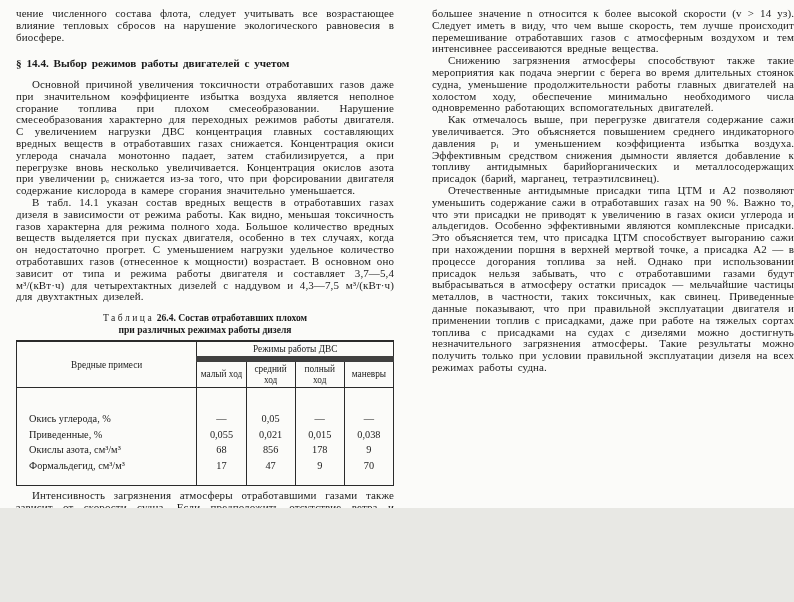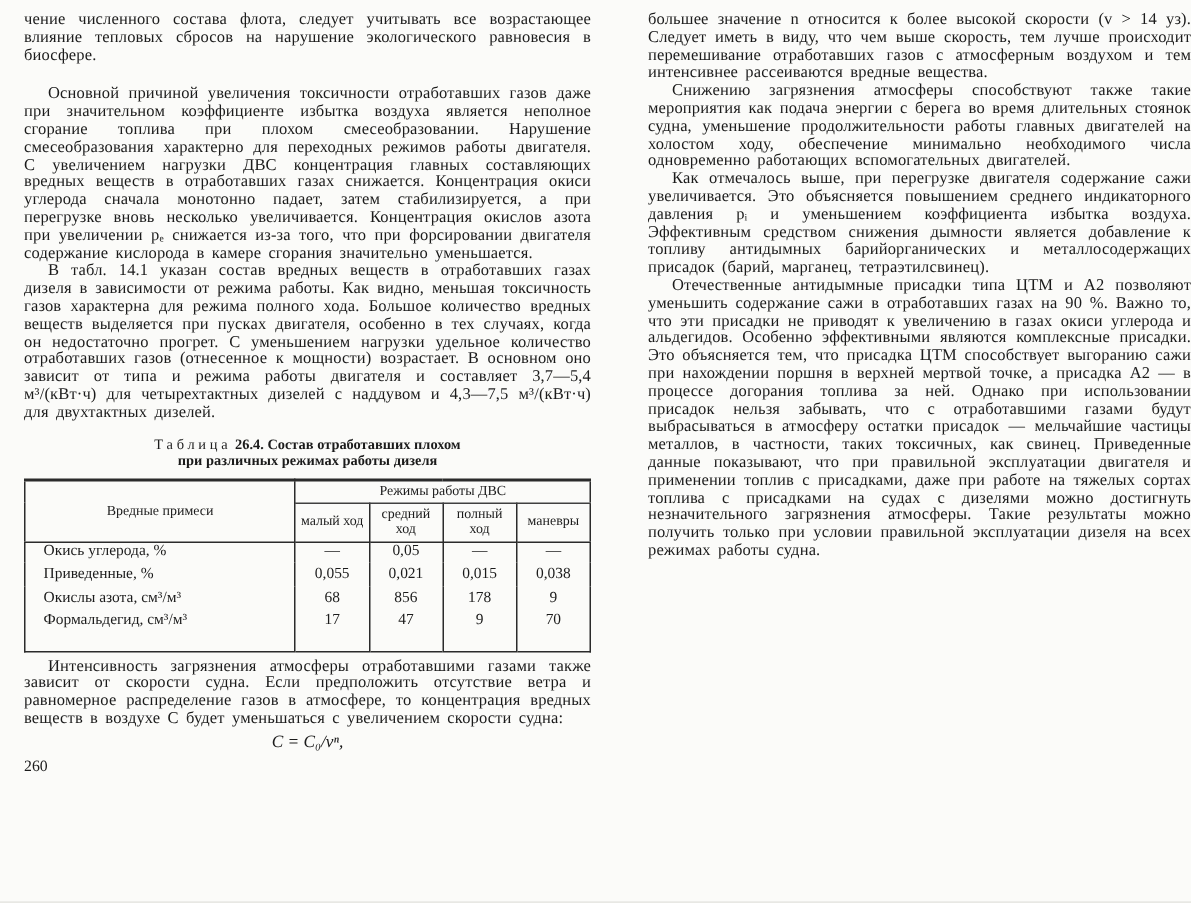--- a/index.html
+++ b/index.html
@@ -1,19 +1,19 @@
 <!DOCTYPE html>
 <html lang="ru"><head>
 <meta charset="utf-8">
 <style>
   html, body { margin: 0; padding: 0; }
   body { background: #e8e8e4; }
   .page {
     position: relative;
-    width: 794px; height: 601px;
+    width: 794px; height: 508px;
     background: #fbfbf9;
     color: #1b1b1b;
     font-family: "Liberation Serif", "DejaVu Serif", serif;
     overflow: hidden;
     box-sizing: border-box;
     display: flex;
   }
   .col { box-sizing: border-box; }
   .col-left  { width: 378px; margin: 8px 0 0 16px; }
   .col-right { width: 362px; margin: 8px 0 0 38px; }
@@ -60,21 +60,21 @@
     padding: 2px 3px;
   }
   th.corner {
     width: 46%;
     border-right: 1px solid #2b2b2b;
     font-size: 9.3px;
     text-align: center;
     vertical-align: middle;
   }
   th.group {
-    border-bottom: 1px solid #404040;
+    border-bottom: 6px solid #404040;
     font-size: 9.3px;
     text-align: center;
     padding: 3px 0 2px 0;
     margin-top: 30px;
   }
   th.subcol {
     border-right: 1px solid #2b2b2b;
     border-bottom: 1px solid #2b2b2b;
     font-size: 9.3px;
     line-height: 10.5px;
@@ -86,21 +86,21 @@
   th.corner { border-bottom: 1px solid #2b2b2b; }
   tbody td {
     font-size: 10.3px;
     line-height: 11.5px;
     text-align: center;
     border-right: 1px solid #2b2b2b;
     padding: 0 2px;
   }
   tbody td:last-child { border-right: none; }
   tbody td.rowlabel { text-align: left; padding-left: 12px; }
-  tbody tr.first td { padding-top: 0; }
+  tbody tr.first td { padding-top: 25px; }
   tbody tr.last td { padding-bottom: 14px; }
 
   .formula {
     text-align: center;
     font-style: italic;
     font-size: 11.5px;
     margin: 3px 0 5px 0;
   }
   .page-number {
     font-size: 10.5px;
@@ -108,20 +108,21 @@
 </style>
 </head>
 <body>
 
 <div class="page">
 
   <div class="col col-left">
     <p class="bodytext">чение численного состава флота, следует учитывать все возрастающее влияние тепловых сбросов на нарушение экологического равновесия в биосфере.</p>
 
     <div class="section-heading">
+      <div>§ 14.4. Выбор режимов работы двигателей с учетом</div>
     </div>
 
     <p class="bodytext indent">Основной причиной увеличения токсичности отработавших газов даже при значительном коэффициенте избытка воздуха является неполное сгорание топлива при плохом смесеобразовании. Нарушение смесеобразования характерно для переходных режимов работы двигателя. С увеличением нагрузки ДВС концентрация главных составляющих вредных веществ в отработавших газах снижается. Концентрация окиси углерода сначала монотонно падает, затем стабилизируется, а при перегрузке вновь несколько увеличивается. Концентрация окислов азота при увеличении pₑ снижается из-за того, что при форсировании двигателя содержание кислорода в камере сгорания значительно уменьшается.</p>
     <p class="bodytext indent">В табл. 14.1 указан состав вредных веществ в отработавших газах дизеля в зависимости от режима работы. Как видно, меньшая токсичность газов характерна для режима полного хода. Большое количество вредных веществ выделяется при пусках двигателя, особенно в тех случаях, когда он недостаточно прогрет. С уменьшением нагрузки удельное количество отработавших газов (отнесенное к мощности) возрастает. В основном оно зависит от типа и режима работы двигателя и составляет 3,7—5,4 м³/(кВт·ч) для четырехтактных дизелей с наддувом и 4,3—7,5 м³/(кВт·ч) для двухтактных дизелей.</p>
 
     <div class="table-caption">
       <div>
         <span class="spaced">Таблица</span>
         <span>26.4.</span>
         <span>Состав отработавших плохом</span>

